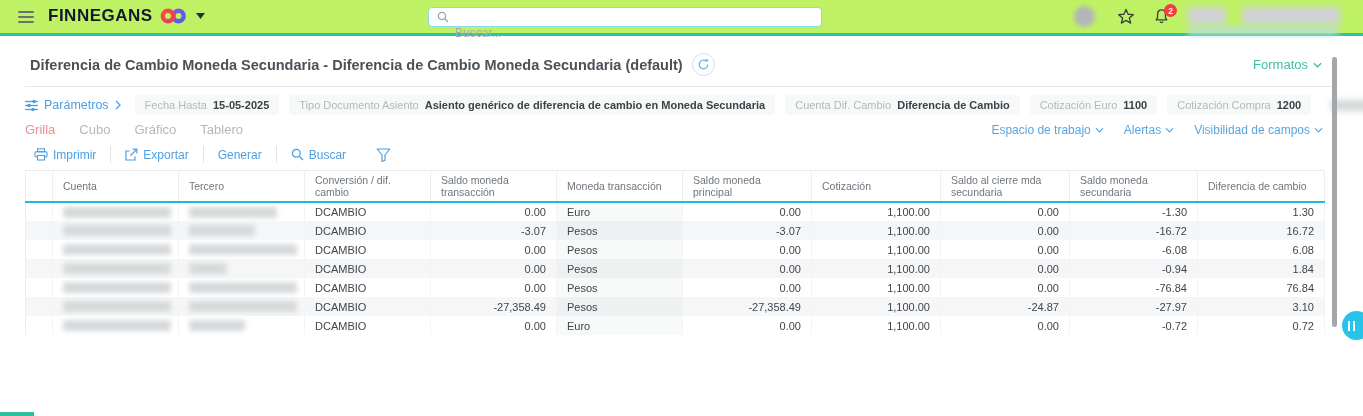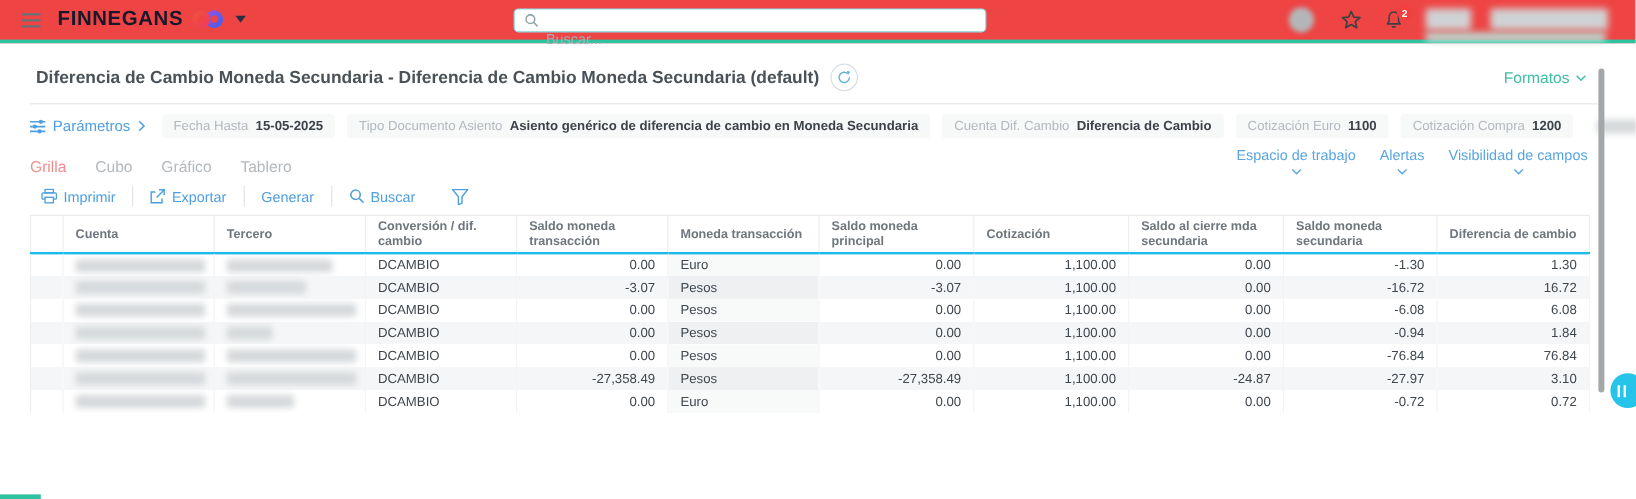--- a/index.html
+++ b/index.html
@@ -1,20 +1,20 @@
 <!DOCTYPE html>
 <html><head>
 <meta charset="utf-8">
 <style>
   * { box-sizing: border-box; margin: 0; padding: 0; }
   html, body { width: 1363px; height: 416px; overflow: hidden; background: #fff;
     font-family: "Liberation Sans", sans-serif; }
 
   
-  .topbar { position: relative; height: 36px; background: #ef4444;
+  .topbar { position: relative; height: 36px; background: #bef264;
     border-bottom: 3px solid #2fc2a1; }
   .hamburger { position: absolute; left: 18px; top: 11px; width: 16px; cursor: pointer; }
   .hamburger div { height: 2px; background: #6b7075; margin-bottom: 3px; border-radius: 1px; }
   .brand { position: absolute; left: 48px; top: 6px; display: flex; align-items: center; gap: 6px; cursor: pointer; }
   .brand-text { font-size: 17px; font-weight: bold; letter-spacing: 0.5px; color: #17182b; }
   .brand-caret { color: #2b2d42; margin-left: 2px; display: flex; }
   .search-wrap { position: absolute; left: 428px; top: 7px; width: 394px; height: 20px;
     border: 1px solid #88dcea; border-radius: 4px; display: flex; align-items: center;
     padding: 0 8px; background: #fff; }
   .search-wrap svg { flex: 0 0 auto; }
@@ -58,36 +58,36 @@
   .chip .c-value { color: #3c4248; font-size: 11px; font-weight: bold; }
   .chip .c-redacted { width: 90px; height: 11px; background: #d4d7d9; filter: blur(3px);
     border-radius: 2px; }
 
   
   .tabs-row { display: flex; align-items: flex-end; margin: 7px 40px 0 25px; }
   .tab { font-size: 13px; color: #b3b8bd; margin-right: 24px; cursor: pointer; }
   .tab.active { color: #f08d8d; }
   .view-links { margin-left: auto; display: flex; gap: 20px; }
   .view-link { color: #5aa5e0; font-size: 12px; cursor: pointer; display: flex;
-    align-items: center; gap: 4px; white-space: nowrap; flex-direction: column; }
+    align-items: center; gap: 4px; white-space: nowrap; }
 
   
   .toolbar { display: flex; align-items: center; margin: 9px 0 0 30px; }
   .tool-btn { display: flex; align-items: center; gap: 5px; color: #4e9fe0; font-size: 12px;
     background: none; border: none; cursor: pointer; padding: 0 4px;
     font-family: "Liberation Sans", sans-serif; justify-content: center; }
   .tool-sep { width: 1px; height: 17px; background: #e2e4e6; margin: 0 10px; }
   .funnel-btn { background: none; border: none; cursor: pointer; margin-left: 26px;
     display: flex; padding: 0; }
 
   
   .grid-wrap { margin: 7px 0 0 25px; }
   table { border-collapse: collapse; table-layout: fixed; width: 1300px;
     border-left: 1px solid #eceef0; }
-  thead th { font-size: 10.5px; font-weight: bold; color: #6f767d; text-align: left;
+  thead th { font-size: 10.5px; font-weight: normal; color: #6f767d; text-align: left;
     padding: 3px 10px; height: 25px; line-height: 1.15; vertical-align: middle;
     border-top: 1px solid #e8eaec; border-bottom: 2px solid #1fb9e8;
     border-right: 1px solid #eceef0; background: #fff; cursor: pointer; }
   tbody td { font-size: 11px; color: #3f464d; height: 19px; padding: 0 10px;
     border-right: 1px solid #f3f4f5; white-space: nowrap; overflow: hidden; }
   tbody tr:nth-child(even) { background: #f5f6f7; }
   td.num { text-align: right; }
   td.moneda { background: rgba(120,128,134,0.05); }
   .blur-bar { height: 11px; background: #d6d9db; filter: blur(2.5px); border-radius: 2px; }
 

